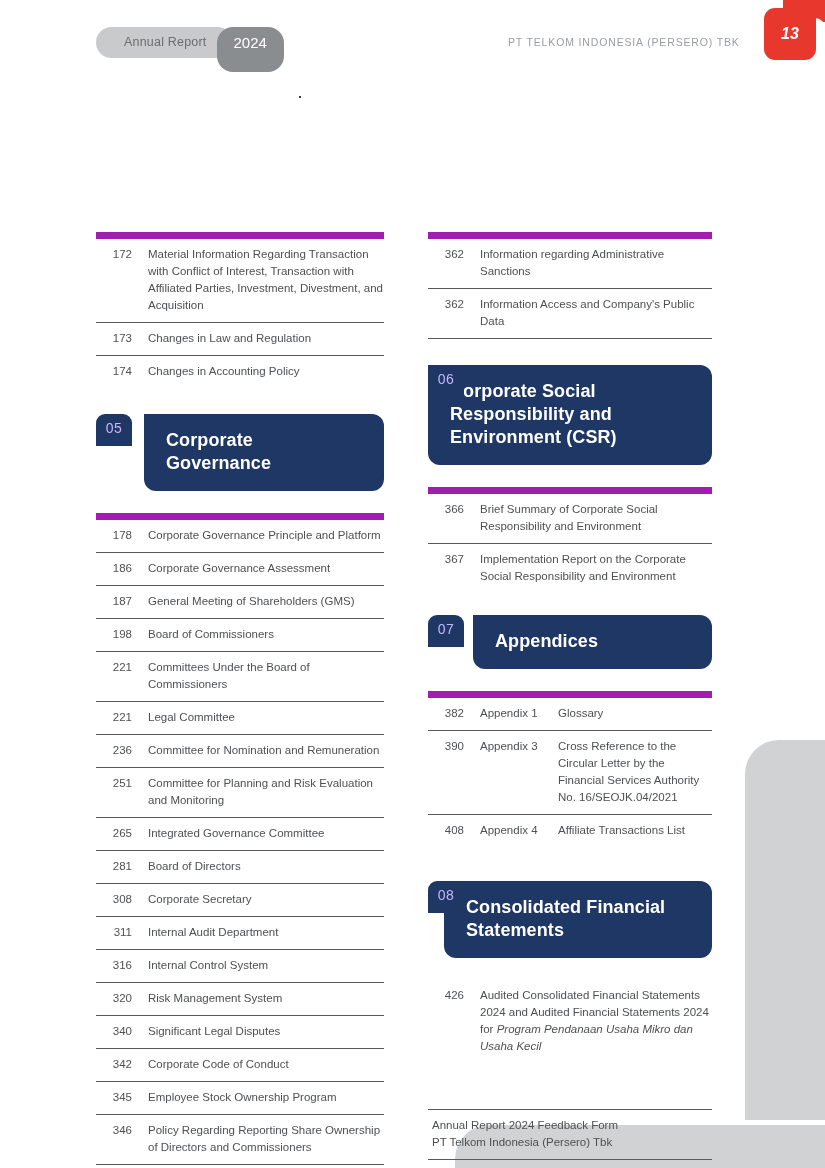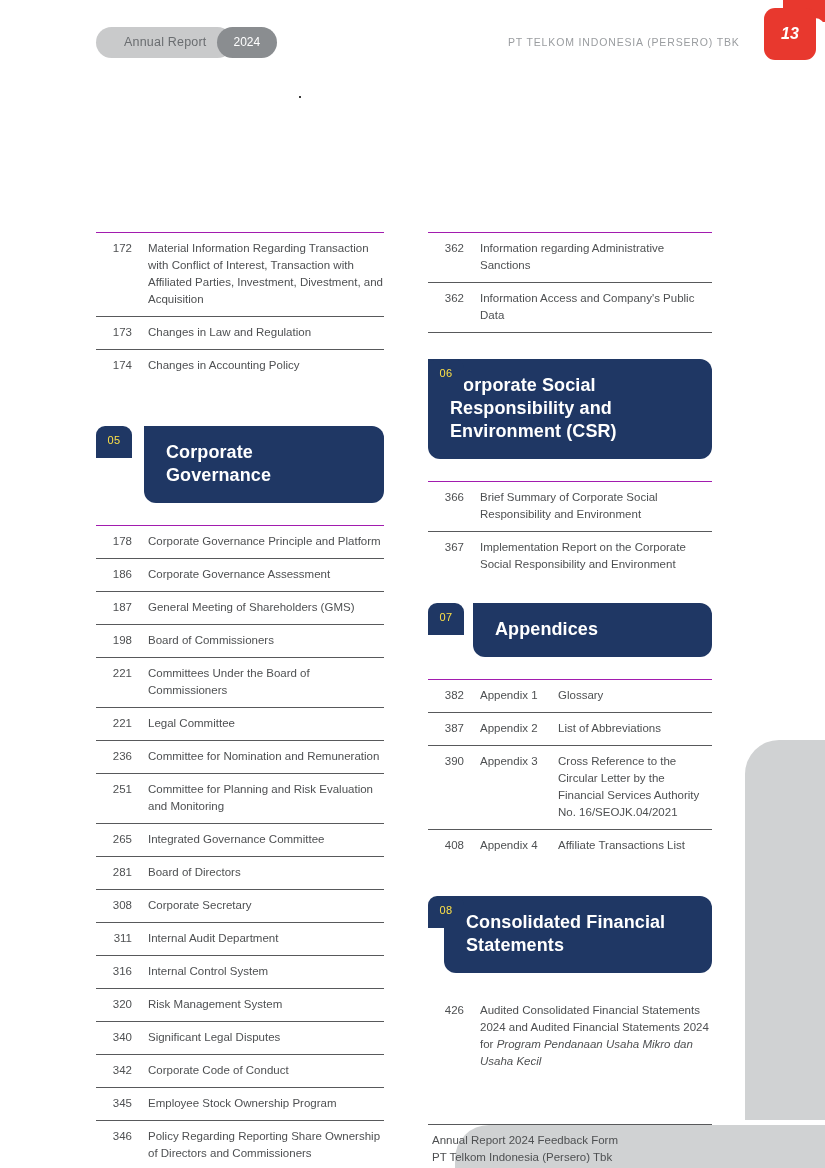--- a/index.html
+++ b/index.html
@@ -69,24 +69,24 @@
     line-height: 31px;
     padding: 0 26px 0 28px;
     font-size: 12.5px;
     letter-spacing: .2px;
     white-space: nowrap;
   }
   .hdr-year {
     background: #8a8d90;
     color: #ffffff;
     border-radius: 16px;
-    height: 31px;
+    height: 45px;
     line-height: 31px;
     padding: 0 17px;
-    font-size: 12px;
+    font-size: 15px;
     margin-left: -16px;
     white-space: nowrap;
   }
   .hdr-company {
     position: absolute;
     left: 508px;
     top: 36px;
     font-size: 10.5px;
     letter-spacing: .85px;
     color: #9a9da0;
@@ -150,21 +150,21 @@
 
   
   .col {
     position: absolute;
     z-index: 2;
   }
   .col-left  { left: 96px;  top: 232px; width: 288px; }
   .col-right { left: 428px; top: 232px; width: 284px; }
 
   
-  .toc-list { border-top: 1px solid #a21caf; }
+  .toc-list { border-top: 7px solid #a21caf; }
   .toc-row {
     display: flex;
     align-items: flex-start;
     border-bottom: 1px solid #58595b;
     padding: 7px 0 8px 0;
   }
   .toc-row.no-rule { border-bottom: none; }
   .toc-page {
     width: 52px;
     flex: 0 0 52px;
@@ -207,22 +207,22 @@
   }
   .sec-tab {
     position: absolute;
     top: 0;
     left: 0;
     width: 36px;
     height: 32px;
     background: #1f3764;
     border-top-left-radius: 9px;
     border-top-right-radius: 9px;
-    color: #fde047;
-    font-size: 11px;
+    color: #c4b5fd;
+    font-size: 14px;
     line-height: 28px;
     text-align: center;
     letter-spacing: .5px;
     z-index: 3;
   }
   .sec-bar {
     position: relative;
     margin-top: 22px;
     background: #1f3764;
     border-radius: 12px;
@@ -237,21 +237,21 @@
   }
   .sec-bar .corner-fill {
     position: absolute;
     left: 0;
     top: 0;
     width: 14px;
     height: 14px;
     background: #1f3764;
   }
 
-  .sec-5  { margin-top: 44px; padding-left: 48px; }
+  .sec-5  { margin-top: 26px; padding-left: 48px; }
   .sec-6  { margin-top: 26px; }
   .sec-7  { margin-top: 12px; padding-left: 45px; }
   .sec-8  { margin-top: 34px; padding-left: 16px; }
   .list-after { margin-top: 22px; }
   .list-gap-lg { margin-top: 46px; }
 </style>
 </head>
 <body>
 
 <div id="page">
@@ -417,25 +417,20 @@
       </div>
     </div>
 
     <div class="toc-list list-after">
       <div class="toc-row">
         <div class="toc-page">382</div>
         <div class="toc-apx">Appendix 1</div>
         <div class="toc-title">Glossary</div>
       </div>
       <div class="toc-row">
-        <div class="toc-page">387</div>
-        <div class="toc-apx">Appendix 2</div>
-        <div class="toc-title">List of Abbreviations</div>
-      </div>
-      <div class="toc-row">
         <div class="toc-page">390</div>
         <div class="toc-apx">Appendix 3</div>
         <div class="toc-title">Cross Reference to the Circular Letter by the Financial Services Authority No. 16/SEOJK.04/2021</div>
       </div>
       <div class="toc-row no-rule">
         <div class="toc-page">408</div>
         <div class="toc-apx">Appendix 4</div>
         <div class="toc-title">Affiliate Transactions List</div>
       </div>
     </div>

